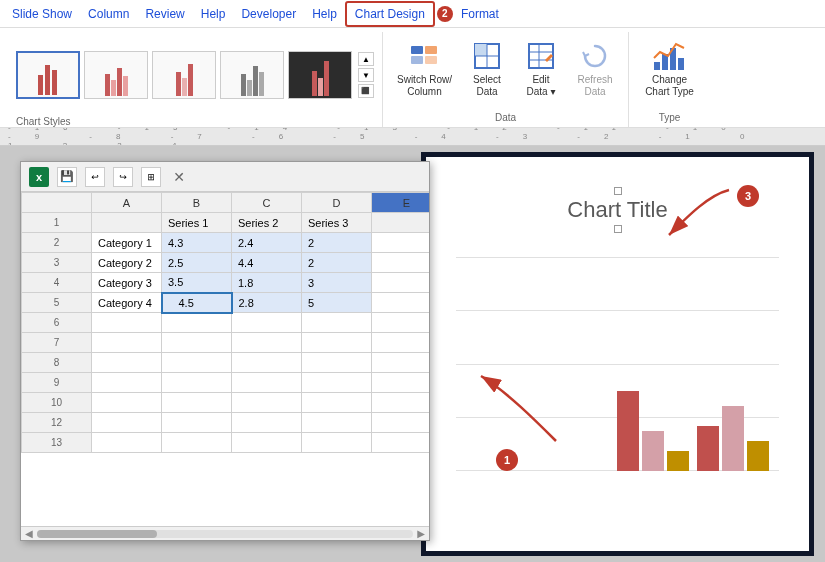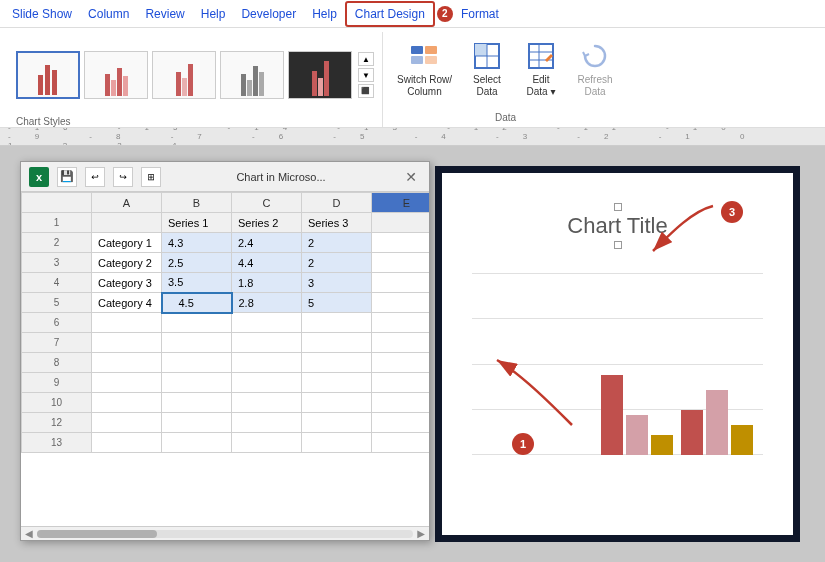--- a/index.html
+++ b/index.html
@@ -116,21 +116,21 @@
     td { border: 1px solid #d0d0d0; padding: 2px 6px; min-width: 70px; height: 20px; }
     td.selected { background: #dde8f8; }
     td.selected-border { border: 2px solid #2e75b6; padding-left: 16px; }
     .header-row td { background: #f0f0f0; font-weight: 500; }
     .scrollbar-bottom { height: 14px; background: #f0f0f0; border-top: 1px solid #ccc; display: flex; align-items: center; padding: 0 4px; }
     .scrollbar-track { flex: 1; height: 8px; background: #e0e0e0; border-radius: 4px; position: relative; }
     .scrollbar-thumb { width: 120px; height: 8px; background: #b0b0b0; border-radius: 4px; }
 
     
     .slide-area {
-      flex: 1; background: white; margin: 15px; border: 7px solid #0f172a; position: absolute;
+      flex: 1; background: white; margin: 1px; border: 5px solid #0f172a; position: absolute;
       left: 420px; right: 10px; top: 5px; bottom: 5px;
       display: flex; flex-direction: column; align-items: center; justify-content: center;
       padding: 20px;
     }
 
     
     .annotation-circle {
       width: 24px; height: 24px; border-radius: 50%; display: flex; align-items: center;
       justify-content: center; font-size: 12px; font-weight: bold; color: white;
       position: absolute;
@@ -266,39 +266,54 @@
         <svg width="32" height="32" viewBox="0 0 32 32">
           <path d="M16 6 A10 10 0 1 1 6 16" fill="none" stroke="#4472c4" stroke-width="2.5" stroke-linecap="round"></path>
           <polyline points="4,12 6,16 10,14" fill="none" stroke="#4472c4" stroke-width="2" stroke-linejoin="round"></polyline>
         </svg>
         <span class="ribbon-btn-label">Refresh<br>Data</span>
       </div>
     </div>
     <div class="ribbon-section-label">Data</div>
   </div>
 
+  <div class="ribbon-section">
+    <div class="ribbon-section-content">
+
+      <div class="ribbon-btn" style="min-width:65px;">
+        <svg width="36" height="32" viewBox="0 0 36 32">
+          <rect x="2" y="22" width="6" height="8" fill="#4472c4"></rect>
+          <rect x="10" y="14" width="6" height="16" fill="#4472c4"></rect>
+          <rect x="18" y="8" width="6" height="22" fill="#4472c4"></rect>
+          <rect x="26" y="18" width="6" height="12" fill="#4472c4"></rect>
+          <polyline points="2,18 8,12 16,16 24,4 32,8" fill="none" stroke="#ed7d31" stroke-width="2"></polyline>
+        </svg>
+        <span class="ribbon-btn-label">Change<br>Chart Type</span>
+      </div>
+    </div>
+    <div class="ribbon-section-label">Type</div>
+  </div>
 </div>
 
 <div class="ruler">
   <div class="ruler-inner">
     <span style="font-size:8px; color:#888; letter-spacing:24px; padding-left:4px;">-16  -15  -14  -13  -12  -11  -10   -9   -8   -7   -6   -5   -4   -3   -2   -1   0    1    2    3    4</span>
   </div>
 </div>
 
 <div class="main-area">
 
   <div class="spreadsheet-panel">
 
     <div class="spreadsheet-titlebar">
       <div class="excel-icon">x</div>
       <div class="titlebar-btn">💾</div>
       <div class="titlebar-btn" style="font-size:9px;">↩</div>
       <div class="titlebar-btn" style="font-size:9px;">↪</div>
       <div class="titlebar-btn" style="font-size:9px;">⊞</div>
-      <div class="titlebar-title">Chart in Microso...</div>
       <div class="close-btn">✕</div>
     </div>
 
     <div class="spreadsheet-grid">
       <table>
         <thead>
           <tr>
             <td class="row-num"></td>
             <td class="col-header">A</td>
             <td class="col-header">B</td>

